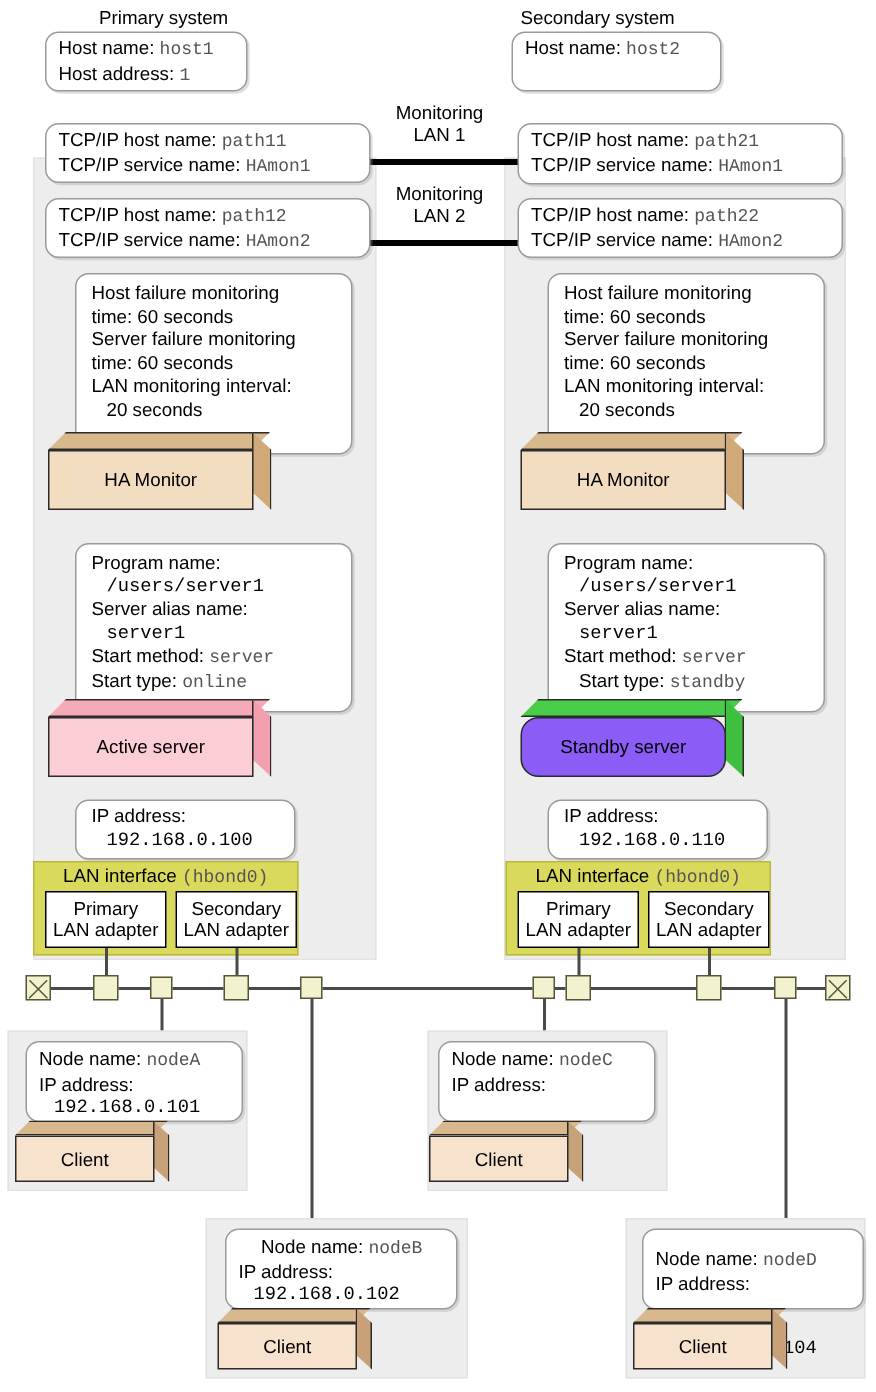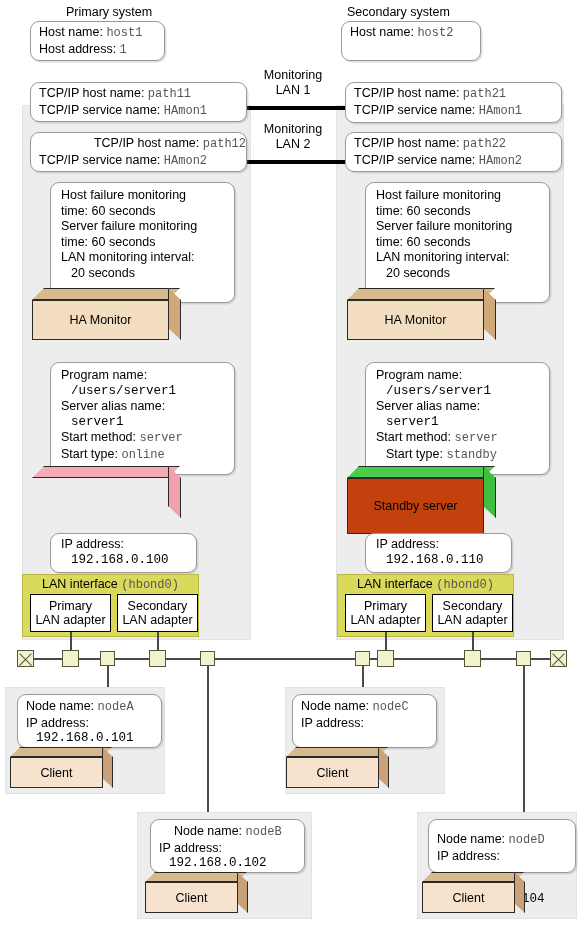--- a/index.html
+++ b/index.html
@@ -201,21 +201,21 @@
       <span>TCP/IP host name:</span>
       <span class="mono">path11</span>
     </div>
     <div class="line" style="padding:0 0 0 8px;">
       <span>TCP/IP service name:</span>
       <span class="mono">HAmon1</span>
     </div>
   </div>
 
   <div class="abs rbox" style="left:30px; top:132px; width:217px; height:40px;">
-    <div class="line" style="padding:3px 0 0 8px;text-align:right;">
+    <div class="line" style="padding:3px 0 0 8px;">
       <span>TCP/IP host name:</span>
       <span class="mono">path12</span>
     </div>
     <div class="line" style="padding:0 0 0 8px;">
       <span>TCP/IP service name:</span>
       <span class="mono">HAmon2</span>
     </div>
   </div>
 
   <div class="abs rbox" style="left:345px; top:82px; width:217px; height:41px;">
@@ -293,20 +293,21 @@
     </div>
   </div>
 
   <div class="abs block3d" style="left:32px; top:466px; width:168px; height:52px;">
     <div class="top" style="left:0px; top:0px; width:148px; height:12px;
          background:#f5aab8;
          clip-path: polygon(12px 0, 148px 0, 136px 12px, 0 12px);"></div>
     <div class="side" style="left:136px; top:0px; width:13px; height:52px;
          background:#f29fae;
          clip-path: polygon(0 0, 13px 12px, 13px 52px, 0 40px);"></div>
+    <div class="face" style="left:0px; top:12px; width:137px; height:40px; background:#fbcdd5;">Active server</div>
   </div>
 
   <div class="abs rbox" style="left:365px; top:362px; width:185px; height:113px;">
     <div class="line" style="padding:5px 0 0 10px;">Program name:</div>
     <div class="line mono" style="padding:0 0 0 20px;">/users/server1</div>
     <div class="line" style="padding:0 0 0 10px;">Server alias name:</div>
     <div class="line mono" style="padding:0 0 0 20px;">server1</div>
     <div class="line" style="padding:0 0 0 10px;">
       <span>Start method:</span>
       <span class="mono">server</span>
@@ -317,21 +318,21 @@
     </div>
   </div>
 
   <div class="abs block3d" style="left:347px; top:466px; width:168px; height:52px;">
     <div class="top" style="left:0px; top:0px; width:148px; height:12px;
          background:#49cc49;
          clip-path: polygon(12px 0, 148px 0, 136px 12px, 0 12px);"></div>
     <div class="side" style="left:136px; top:0px; width:13px; height:52px;
          background:#3fbf3f;
          clip-path: polygon(0 0, 13px 12px, 13px 52px, 0 40px);"></div>
-    <div class="face" style="left:0px; top:12px; width:137px; height:56px; background:#c2410c;">Standby server</div>
+    <div class="face" style="left:0px; top:12px; width:137px; height:40px; background:#8b5cf6;border-radius:12px;">Standby server</div>
   </div>
 
   <div class="abs rbox" style="left:50px; top:533px; width:147px; height:40px;">
     <div class="line" style="padding:3px 0 0 10px;">IP address:</div>
     <div class="line mono" style="padding:0 0 0 20px;">192.168.0.100</div>
   </div>
 
   <div class="abs lan-if" style="left:22px; top:574px; width:177px; height:63px;">
     <div class="lan-if-title" style="padding-top:2px;">
       <span>LAN interface</span>

